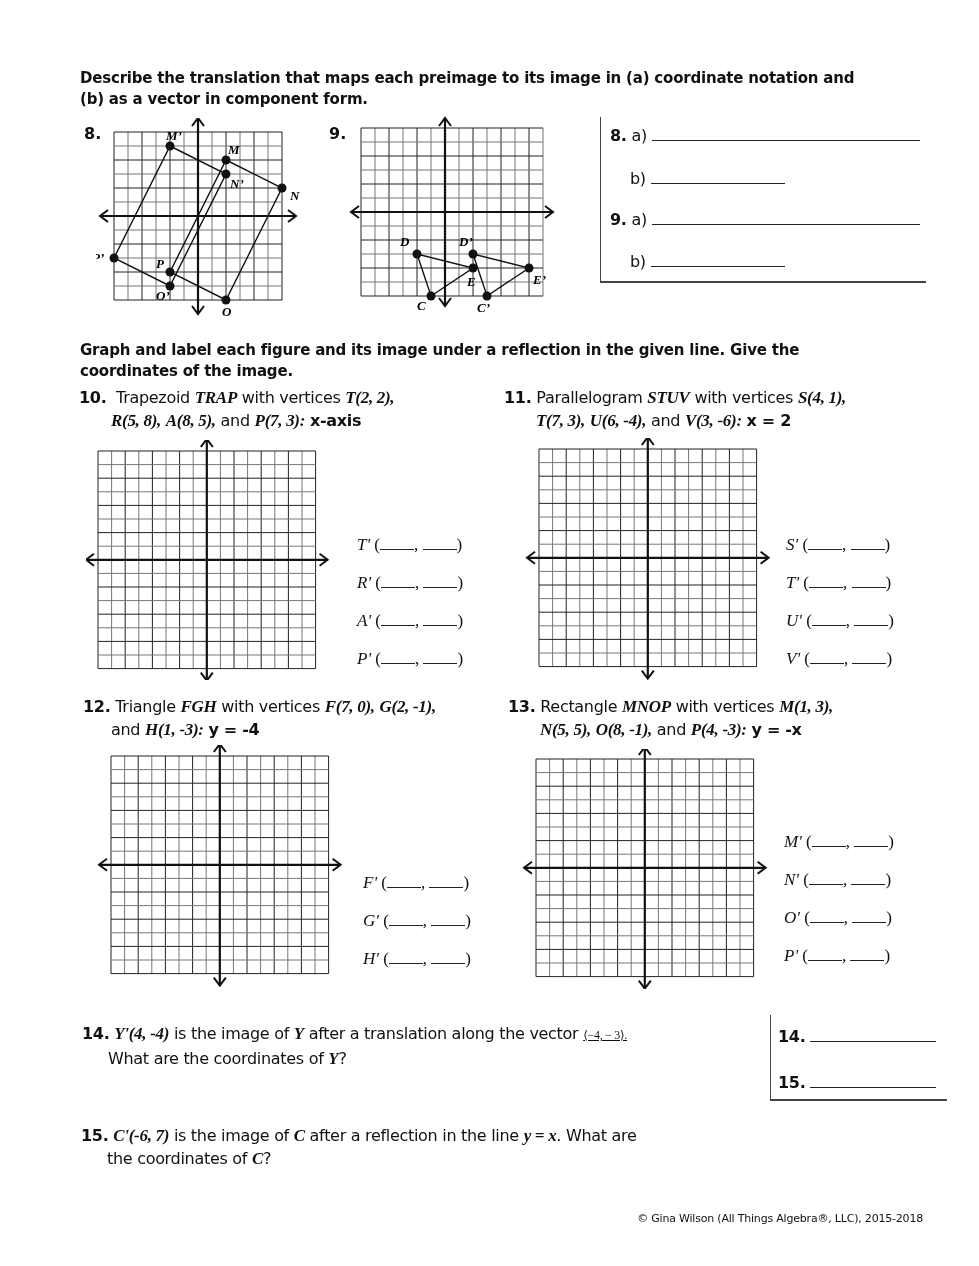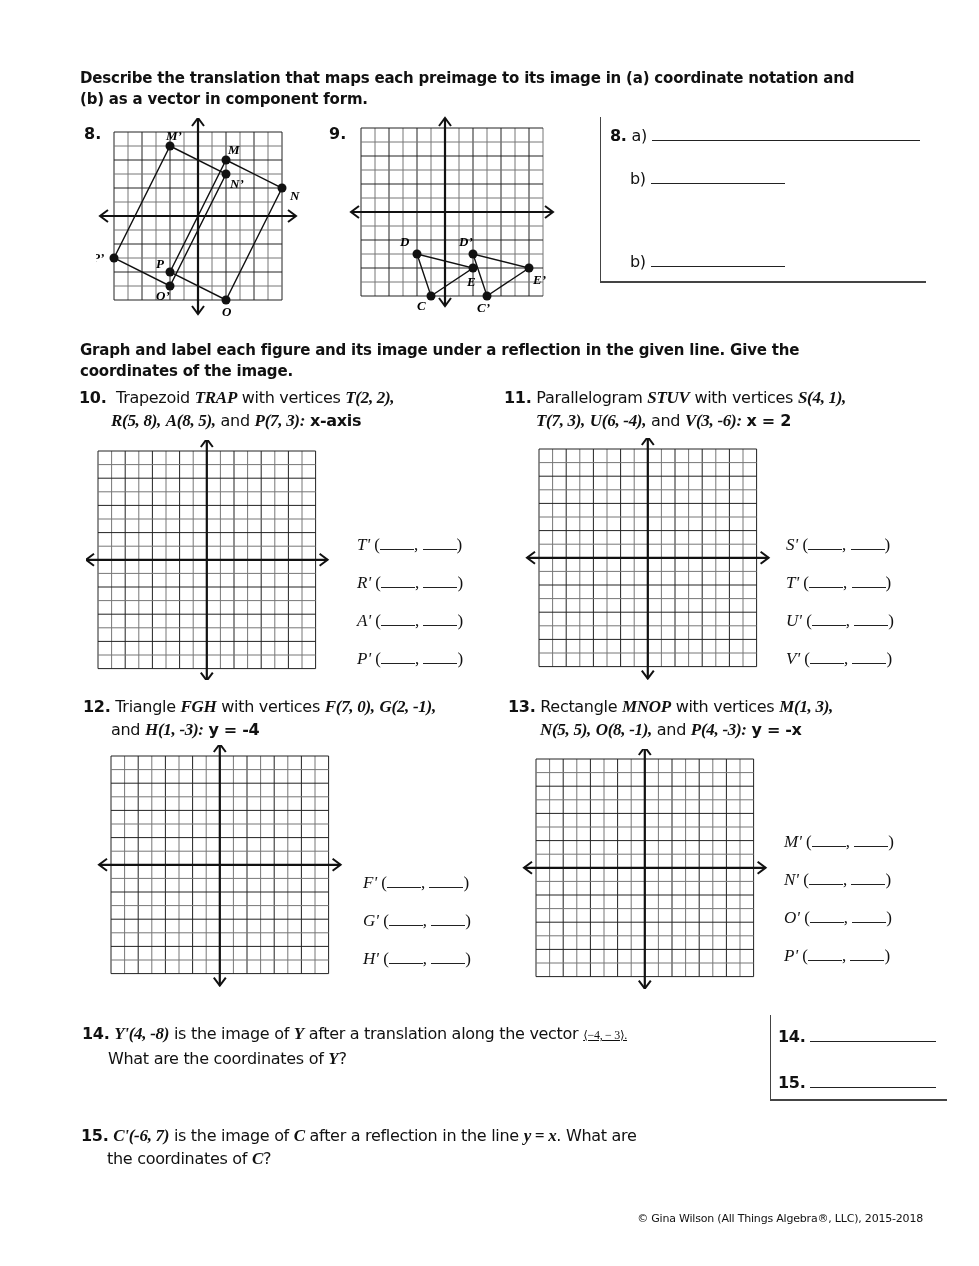--- a/index.html
+++ b/index.html
@@ -136,20 +136,25 @@
 <div class="abs ansbox" style="left:579px; top:117px; width:325px; height:164px; border-left-width:1px;">
   <div class="abs prob" style="left:9px; top:7px;">
     <span class="bold">8.</span>
     <span>a)</span>
     <span class="ans-line" style="width:268px;"></span>
   </div>
   <div class="abs prob" style="left:29px; top:50px;">
     <span>b)</span>
     <span class="ans-line" style="width:134px;"></span>
   </div>
+  <div class="abs prob" style="left:9px; top:91px;">
+    <span class="bold">9.</span>
+    <span>a)</span>
+    <span class="ans-line" style="width:268px;"></span>
+  </div>
   <div class="abs prob" style="left:29px; top:133px;">
     <span>b)</span>
     <span class="ans-line" style="width:134px;"></span>
   </div>
 </div>
 
 <div class="abs instr" style="left:80px; top:340px; width:820px;">
   <div>Graph and label each figure and its image under a reflection in the given line. Give the</div>
   <div>coordinates of the image.</div>
 </div>
@@ -389,21 +394,21 @@
 <div class="abs" style="left:784px; top:832px;">
   <div class="coord-row" style="height:38px;"><span class="lbl">M'</span> (<span class="blank"></span>, <span class="blank"></span>)</div>
   <div class="coord-row" style="height:38px;"><span class="lbl">N'</span> (<span class="blank"></span>, <span class="blank"></span>)</div>
   <div class="coord-row" style="height:38px;"><span class="lbl">O'</span> (<span class="blank"></span>, <span class="blank"></span>)</div>
   <div class="coord-row" style="height:38px;"><span class="lbl">P'</span> (<span class="blank"></span>, <span class="blank"></span>)</div>
 </div>
 
 <div class="abs prob" style="left:82px; top:1022px; width:660px;">
   <div>
     <span class="bold">14.</span>
-    <span class="m">Y'(4, -8)</span><span> is the image of </span><span class="m">Y</span><span> after a translation along the vector </span>
+    <span class="m">Y'(4, -4)</span><span> is the image of </span><span class="m">Y</span><span> after a translation along the vector </span>
     <span class="mr">⟨−4, − 3⟩.</span>
   </div>
   <div style="padding-left:26px;">
     <span>What are the coordinates of </span><span class="m">Y</span><span>?</span>
   </div>
 </div>
 
 <div class="abs ansbox" style="left:749px; top:1015px; width:176px; height:84px; border-left-width:1px;">
   <div class="abs prob" style="left:7px; top:10px;">
     <span class="bold">14.</span>

